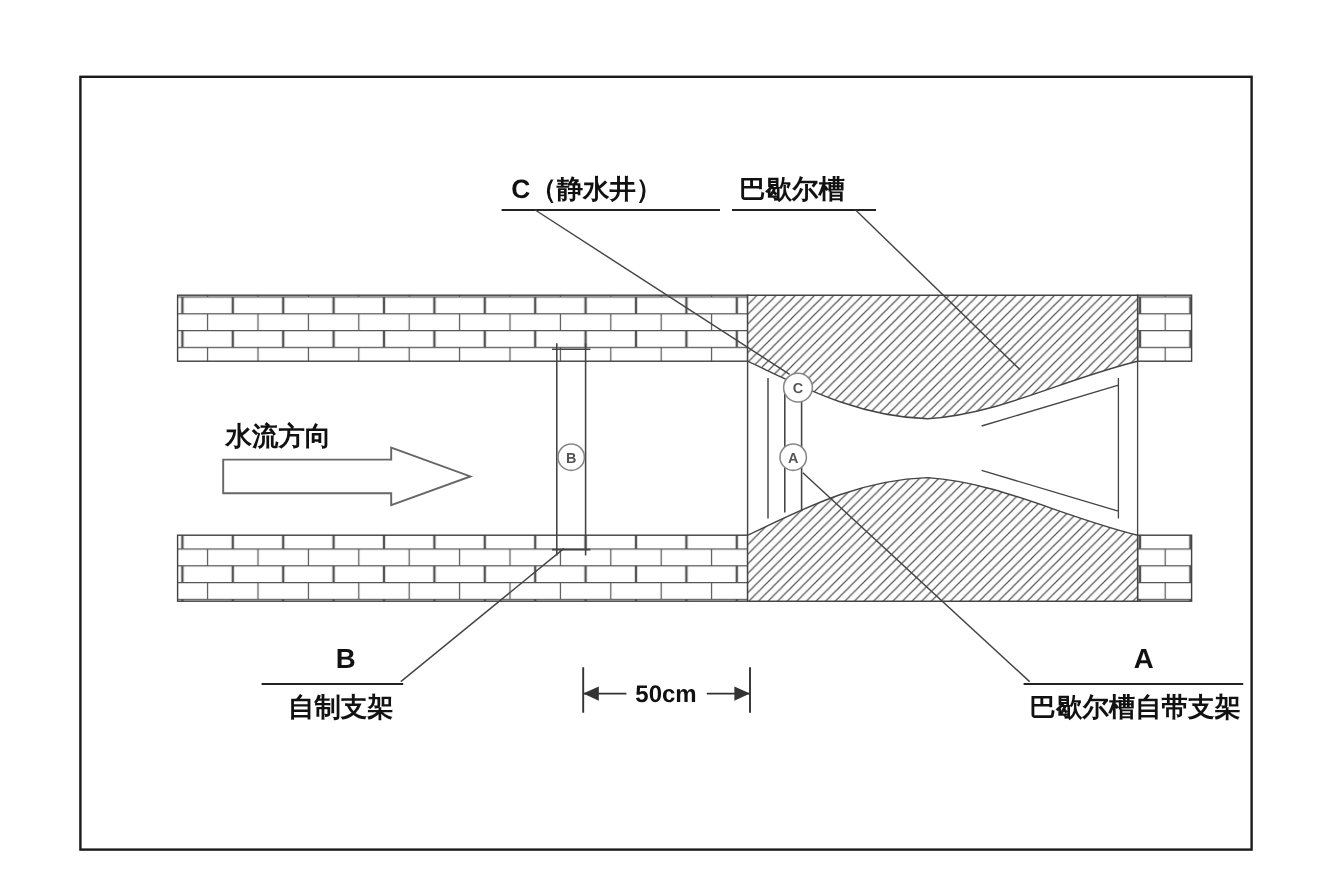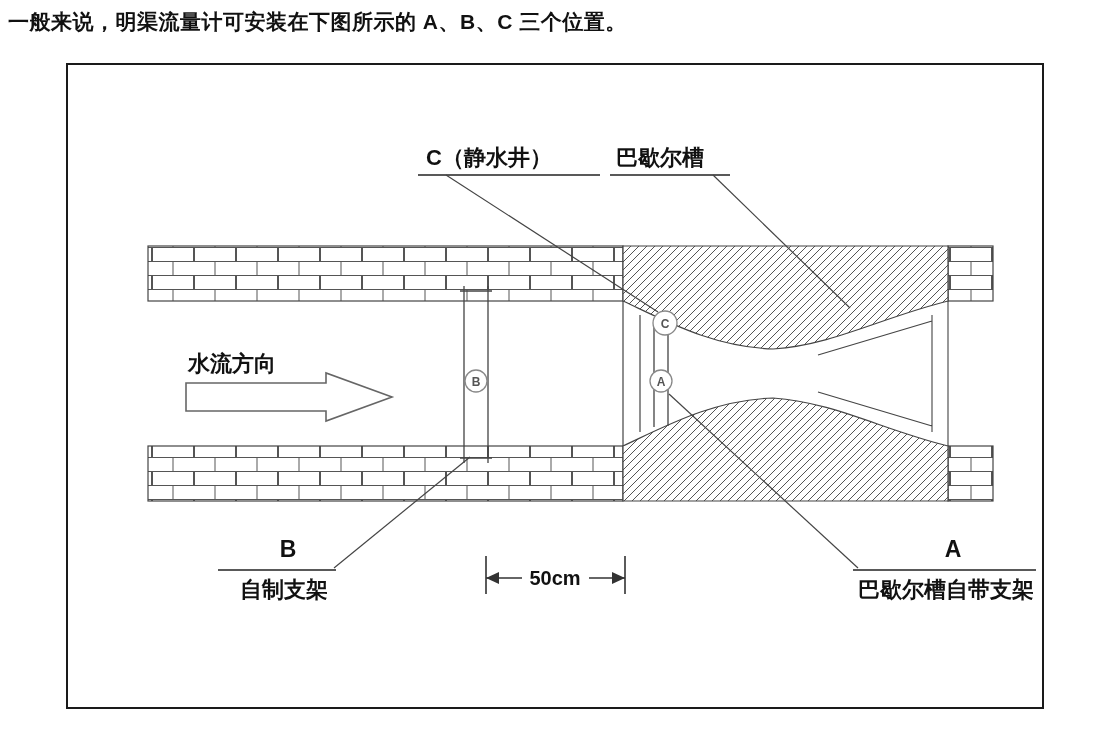--- a/index.html
+++ b/index.html
@@ -57,21 +57,20 @@
     font-size: 12px;
     font-weight: bold;
     fill: #555555;
   }
 </style>
 </head>
 <body>
 
 <div class="stage">
 
-  <div class="intro-text">一般来说，明渠流量计可安装在下图所示的 A、B、C 三个位置。</div>
 
   <div class="diagram-frame">
     <svg width="974" height="642" viewBox="0 0 974 642" xmlns="http://www.w3.org/2000/svg">
 
       <defs>
         <pattern id="brick" width="42" height="28" patternUnits="userSpaceOnUse">
           <rect width="42" height="28" fill="#ffffff"></rect>
           <path d="M0,0.5 H42 M0,14.5 H42 M21,0 V14.5 M0.5,14.5 V28 M41.5,14.5 V28" stroke="#555555" stroke-width="1" fill="none"></path>
         </pattern>
         <pattern id="hatch" width="8" height="8" patternUnits="userSpaceOnUse">

